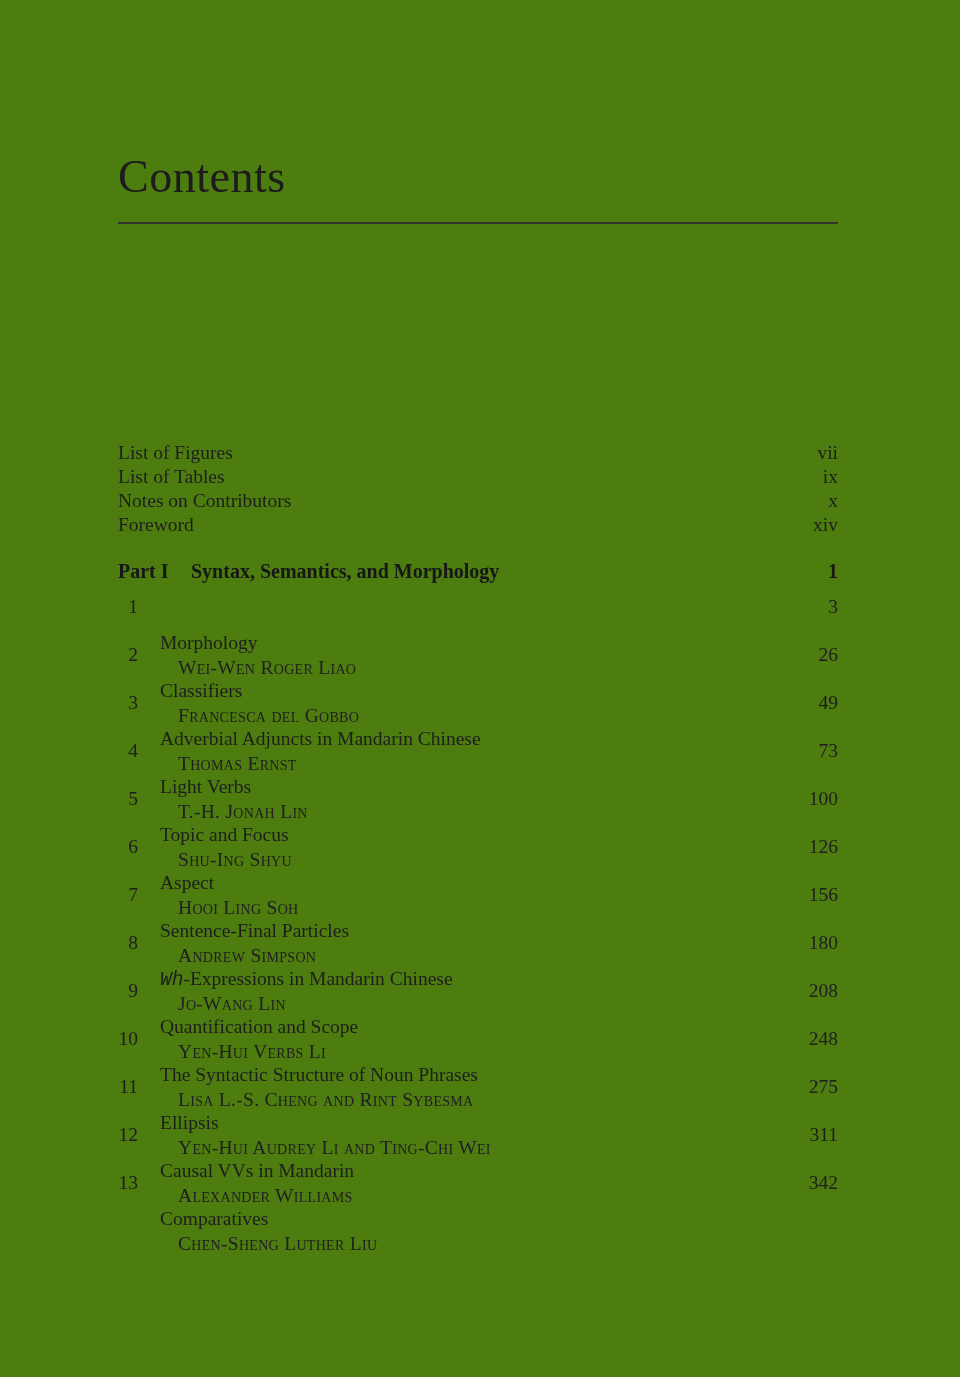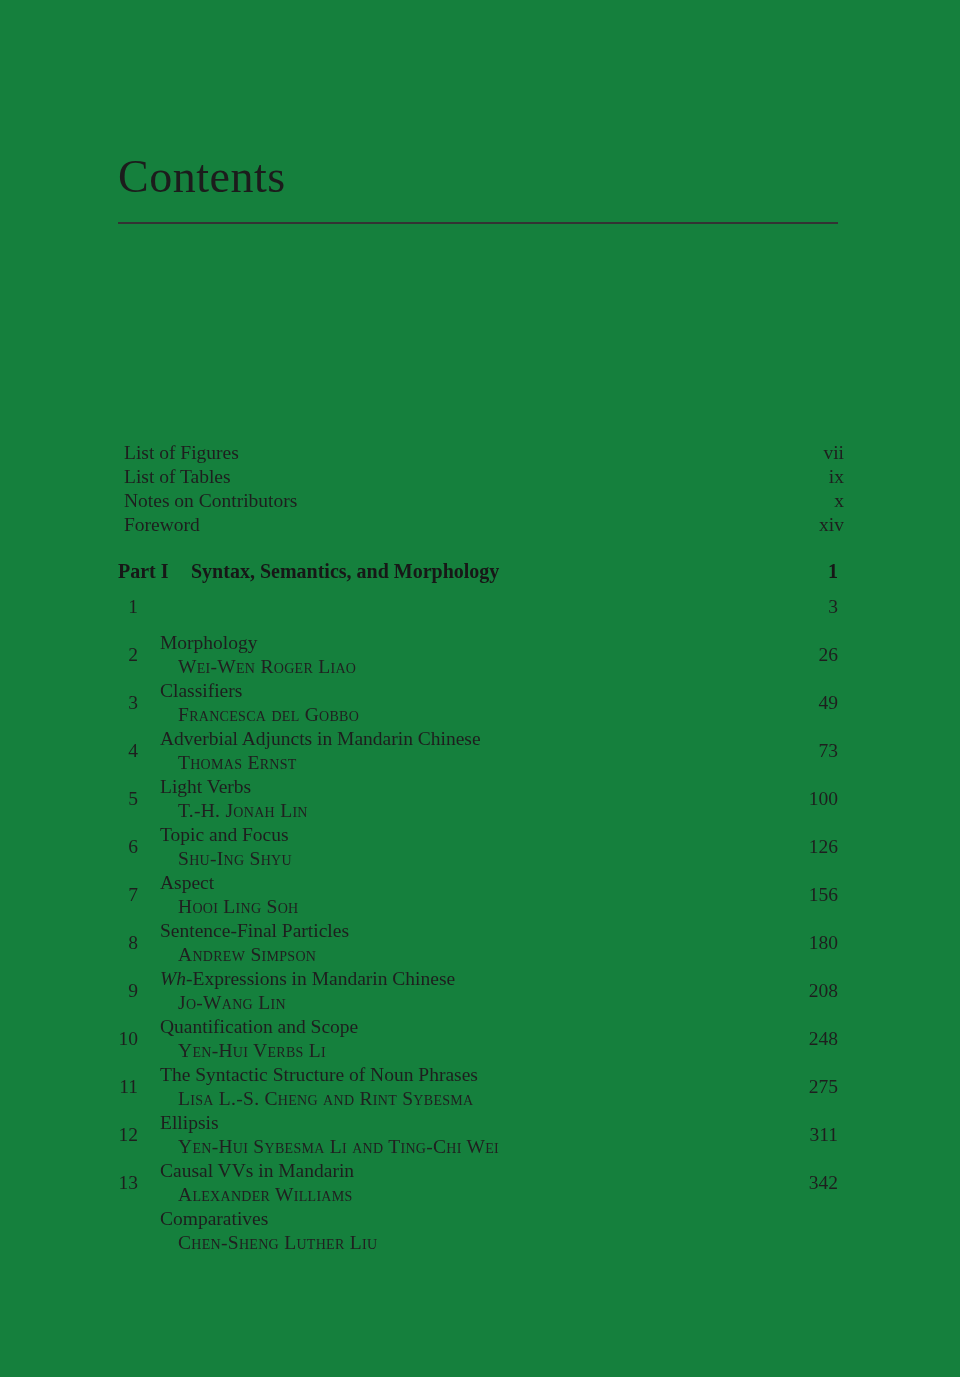--- a/index.html
+++ b/index.html
@@ -11,21 +11,21 @@
     width: 960px;
     height: 1377px;
     overflow: hidden;
     font-family: "Liberation Serif", "DejaVu Serif", serif;
     color: #1e1e1e;
   }
   .page {
     position: relative;
     width: 960px;
     height: 1377px;
-    background: #15803d;
+    background: #4d7c0f;
   }
   .page-title {
     position: absolute;
     left: 118px;
     top: 154px;
     margin: 0;
     font-size: 46px;
     font-weight: 400;
     line-height: 1;
     letter-spacing: 0.5px;
@@ -34,21 +34,21 @@
   .title-rule {
     position: absolute;
     left: 118px;
     top: 222px;
     width: 720px;
     height: 2px;
     background: #333333;
   }
   .front-matter {
     position: absolute;
-    left: 124px;
+    left: 118px;
     top: 441px;
     width: 720px;
     font-size: 19.5px;
     line-height: 24px;
   }
   .fm-row {
     display: flex;
     justify-content: space-between;
   }
   .part-heading {
@@ -75,21 +75,21 @@
   }
   .chapter { height: 48px; }
   .ch-line { display: flex; }
   .ch-num {
     flex: 0 0 auto;
     width: 20px;
     text-align: right;
     margin-right: 22px;
   }
   .ch-title { flex: 1 1 auto; margin-top: 36px; }
-  .ch-title i { font-style: italic; }
+  .ch-title i { font-style: italic; font-family: Liberation Mono, monospace; }
   .ch-page { flex: 0 0 auto; text-align: right; }
   .ch-author {
     margin-left: 60px;
     font-variant: small-caps;
     letter-spacing: 0.3px;
     color: #202020;
   }
 </style>
 </head>
 <body>
@@ -215,21 +215,21 @@
       </div>
       <div class="ch-author">Lisa L.-S. Cheng and Rint Sybesma</div>
     </div>
 
     <div class="chapter">
       <div class="ch-line">
         <span class="ch-num">11</span>
         <span class="ch-title"><i></i><span>Ellipsis</span></span>
         <span class="ch-page">275</span>
       </div>
-      <div class="ch-author">Yen-Hui Sybesma Li and Ting-Chi Wei</div>
+      <div class="ch-author">Yen-Hui Audrey Li and Ting-Chi Wei</div>
     </div>
 
     <div class="chapter">
       <div class="ch-line">
         <span class="ch-num">12</span>
         <span class="ch-title"><i></i><span>Causal VVs in Mandarin</span></span>
         <span class="ch-page">311</span>
       </div>
       <div class="ch-author">Alexander Williams</div>
     </div>

